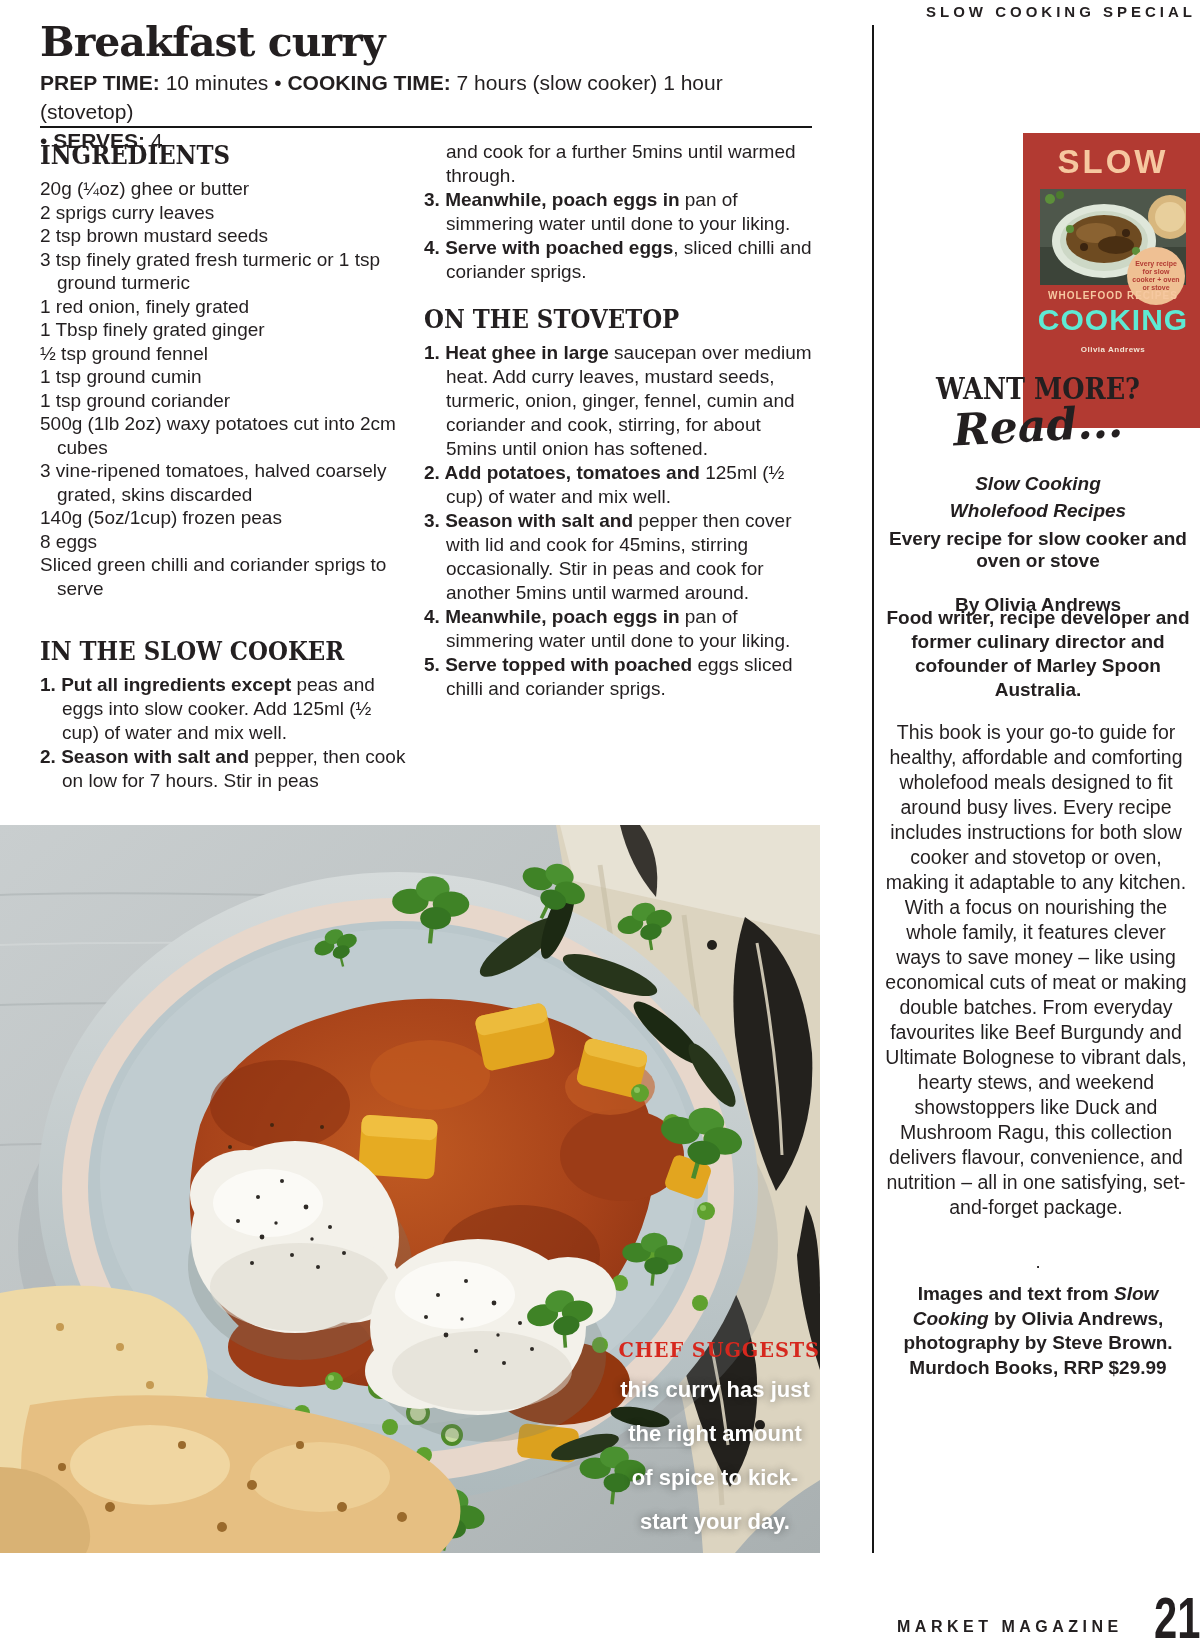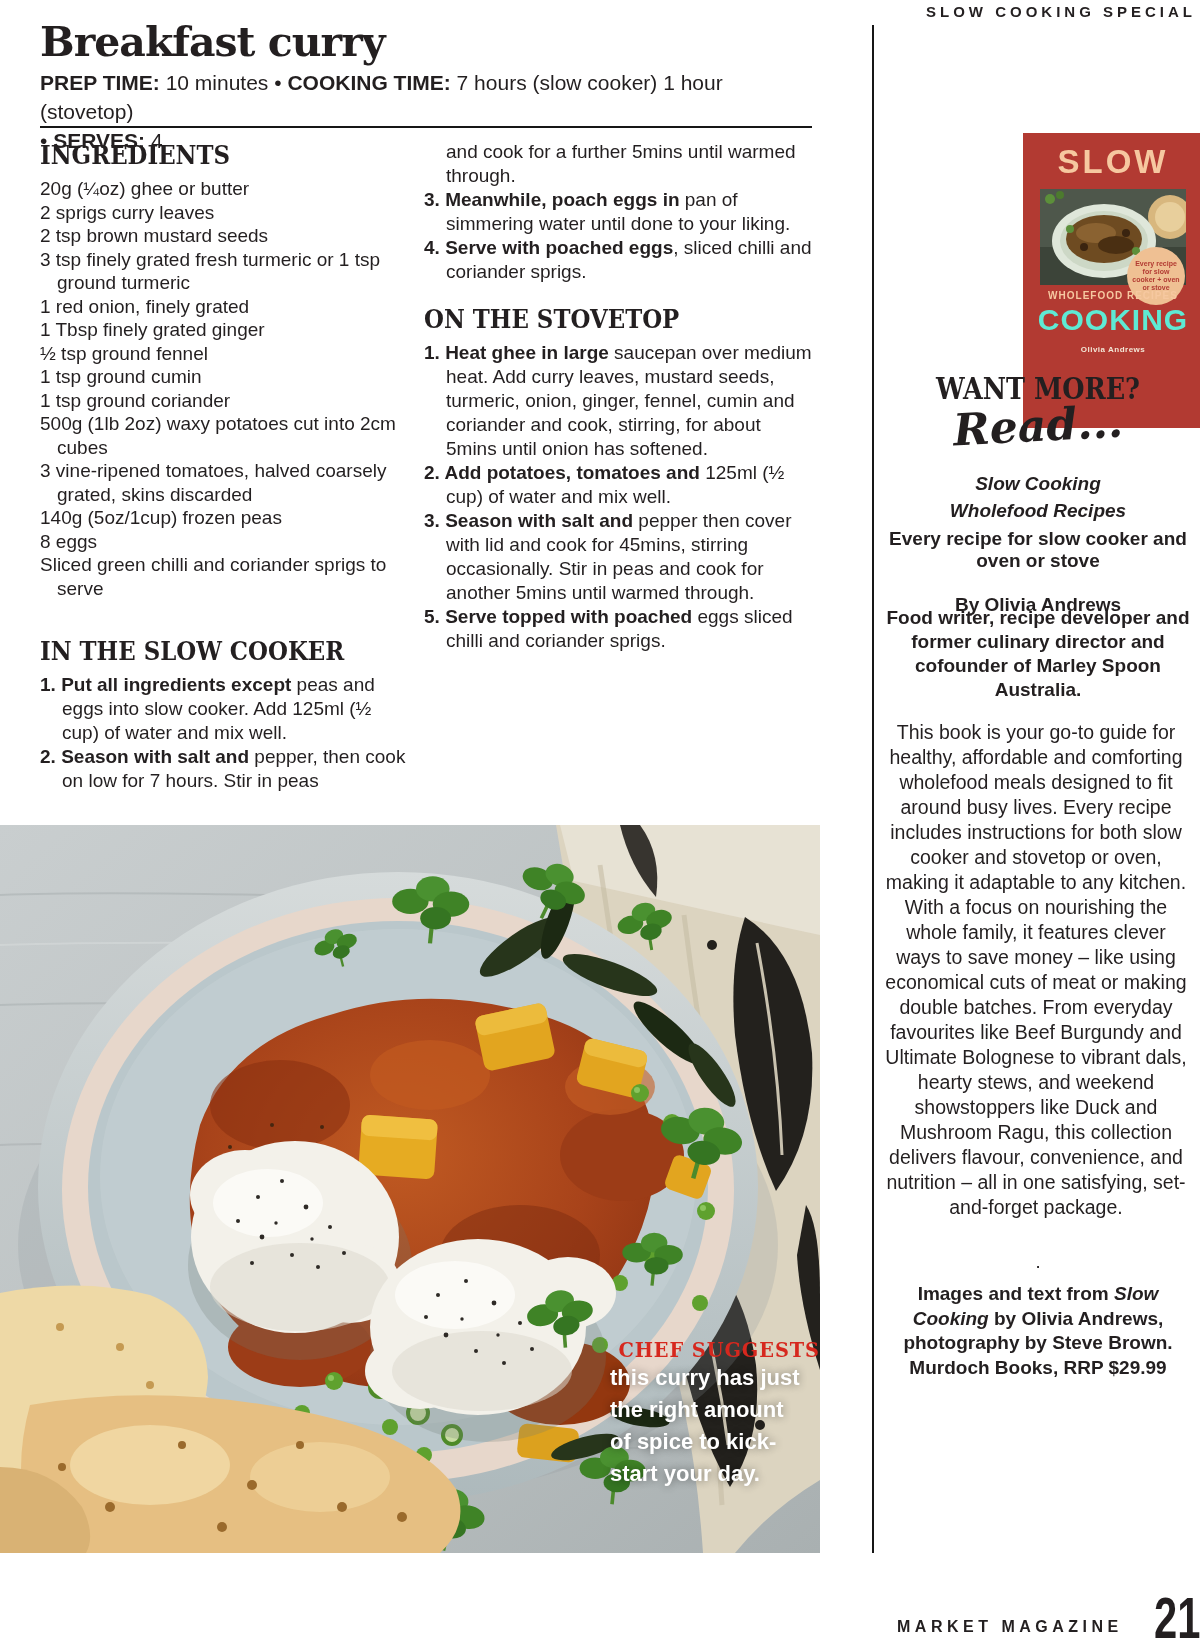--- a/index.html
+++ b/index.html
@@ -22,25 +22,25 @@
         transform:scaleX(.88);transform-origin:left center;white-space:nowrap;display:block;}
   .sechead{margin:0 0 7px 0;}
   .ing{font-size:19px;line-height:23.5px;padding-left:17px;text-indent:-17px;}
   .step{font-size:19px;line-height:24px;padding-left:22px;text-indent:-22px;}
   .step b{font-weight:bold;}
   .cont{font-size:19px;line-height:24px;padding-left:22px;}
   .gap38{height:36px;} .gap22{height:20px;}
   
   .photo{position:absolute;left:0;top:825px;width:820px;height:728px;overflow:hidden;}
   .photo svg{display:block;}
-  .chef{position:absolute;left:610px;top:512px;width:210px;text-align:left;}
+  .chef{position:absolute;left:610px;top:512px;width:210px;text-align:center;}
   .chef-label{color:#d6281e;font-family:"DejaVu Serif",serif;font-weight:bold;font-size:21px;
               letter-spacing:1px;transform:scaleX(.92);transform-origin:center;white-space:nowrap;}
   .chef-line{color:#ffffff;font-weight:bold;font-size:22px;line-height:32px;
-             text-shadow:0 0 8px rgba(0,0,0,.45);}
+             text-shadow:0 0 8px rgba(0,0,0,.45);margin-top:12px;}
   
   .book{position:absolute;left:1023px;top:133px;width:180px;height:295px;background:#b23a32;text-align:center;}
   .book-slow{position:absolute;top:10px;width:100%;color:#f6c8a0;font-size:33px;font-weight:bold;letter-spacing:3px;}
   .book-photo{position:absolute;left:17px;top:56px;width:146px;height:96px;background:#4e574b;}
   .badge{position:absolute;left:104px;top:114px;width:58px;height:58px;border-radius:50%;background:#efc093;
          color:#b23a32;font-size:7px;line-height:8px;font-weight:bold;display:flex;align-items:center;
          justify-content:center;text-align:center;padding:0 4px;box-sizing:border-box;}
   .book-whole{position:absolute;top:157px;width:100%;color:#f6c8a0;font-size:10px;font-weight:bold;letter-spacing:1px;}
   .book-cooking{position:absolute;top:170px;width:100%;color:#5eead4;font-size:30px;font-weight:bold;letter-spacing:1px;}
   .book-author{position:absolute;top:212px;width:100%;color:#f3e6d6;font-size:8px;font-weight:bold;letter-spacing:.5px;}
@@ -101,21 +101,22 @@
   </div>
 
   <div class="col" id="col2">
     <div class="cont">and cook for a further 5mins until warmed through.</div>
     <div class="step"><b><span>3.</span> <span>Meanwhile, poach eggs in</span></b><span> pan of simmering water until done to your liking.</span></div>
     <div class="step"><b><span>4.</span> <span>Serve with poached eggs</span></b><span>, sliced chilli and coriander sprigs.</span></div>
     <div class="gap22"></div>
     <div class="slab sechead">ON THE STOVETOP</div>
     <div class="step"><b><span>1.</span> <span>Heat ghee in large</span></b><span> saucepan over medium heat. Add curry leaves, mustard seeds, turmeric, onion, ginger, fennel, cumin and coriander and cook, stirring, for about 5mins until onion has softened.</span></div>
     <div class="step"><b><span>2.</span> <span>Add potatoes, tomatoes and</span></b><span> 125ml (½ cup) of water and mix well.</span></div>
-    <div class="step"><b><span>3.</span> <span>Season with salt and</span></b><span> pepper then cover with lid and cook for 45mins, stirring occasionally. Stir in peas and cook for another 5mins until warmed through.</span></div>
+    <div class="step"><b><span>3.</span> <span>Season with salt and</span></b><span> pepper then cover with lid and cook for 45mins, stirring occasionally. Stir in peas and cook for another 5mins until warmed around.</span></div>
+    <div class="step"><b><span>4.</span> <span>Meanwhile, poach eggs in</span></b><span> pan of simmering water until done to your liking.</span></div>
     <div class="step"><b><span>5.</span> <span>Serve topped with poached</span></b><span> eggs sliced chilli and coriander sprigs.</span></div>
   </div>
 
   <div class="photo">
     <svg width="820" height="728" viewBox="0 0 820 728">
       <defs>
         <linearGradient id="wood" x1="0" y1="0" x2="1" y2="1">
           <stop offset="0" stop-color="#c9cecf"></stop>
             <stop offset=".5" stop-color="#bcc2c3"></stop>
             <stop offset="1" stop-color="#a9b0b1"></stop>

